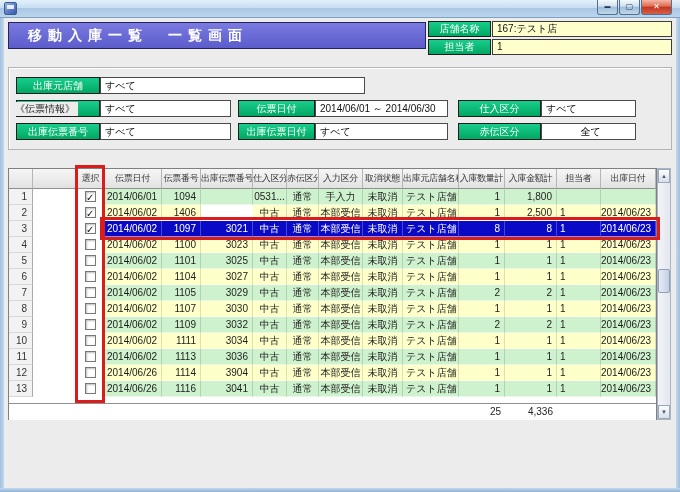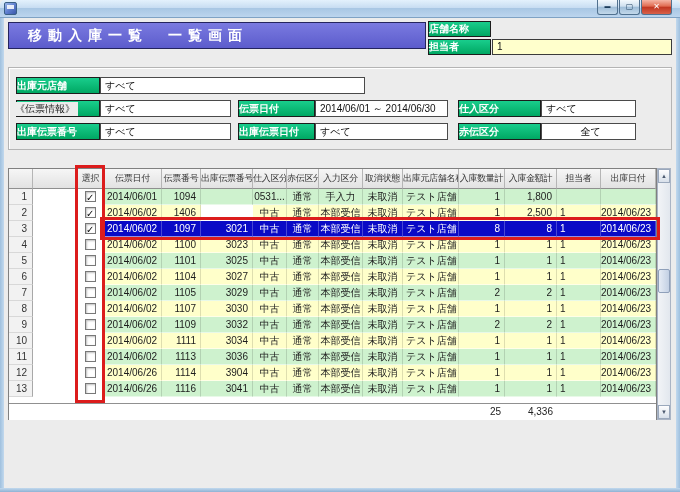--- a/index.html
+++ b/index.html
@@ -25,21 +25,21 @@
     background:linear-gradient(90deg,#9fc0de,#c2d9ee); z-index:15; }
   .frame-l { left:0; } .frame-r { right:0; background:linear-gradient(90deg,#c2d9ee,#9fc0de); }
   .frame-b { position:absolute; left:0; bottom:0; width:680px; height:4px;
     background:linear-gradient(#c2d9ee,#8fb2d4); z-index:15; }
 
   
   .banner { position:absolute; left:8px; top:22px; width:418px; height:27px;
     background:linear-gradient(#7a7ae0,#5c5ccc); border:1px solid #24245e;
     color:#fff; font-size:14px; font-weight:bold; letter-spacing:6px; line-height:25px; padding-left:19px; }
   .glabel { position:absolute; height:16px; background:linear-gradient(#19cd8c,#00a863); border:1px solid #1c1c1c;
-    color:#fff; font-size:10px; font-weight:bold; line-height:14px; }
+    color:#fff; font-size:10px; font-weight:normal; text-align:center; line-height:14px; }
   .yinput { position:absolute; height:16px; background:#ffffcc; border:1px solid #3c3c3c;
     font-size:10px; line-height:14px; padding-left:4px; color:#111; }
   .winput { position:absolute; height:17px; background:#ffffff; border:1px solid #4a4a4a;
     font-size:10px; line-height:15px; padding-left:4px; color:#111; }
 
   
   .gbox { position:absolute; left:8px; top:67px; width:664px; height:83px;
     border:1px solid #b4b4b4; box-shadow:inset 1px 1px 0 #fff; }
   .gbox-label { position:absolute; left:12px; top:60px; font-size:10px; color:#222; background:#ececec; padding:0 3px; z-index:2;margin-top:42px; }
 
@@ -106,20 +106,21 @@
     <div class="capbtn">▢</div>
     <div class="capbtn close">✕</div>
   </div>
   <div class="frame-l"></div>
   <div class="frame-r"></div>
   <div class="frame-b"></div>
 
   <div class="banner">移動入庫一覧　一覧画面</div>
 
   <div class="glabel" style="left:428px; top:21px; width:63px;">店舗名称</div>
+  <div class="yinput" style="left:492px; top:21px; width:180px;">167:テスト店</div>
   <div class="glabel" style="left:428px; top:39px; width:63px;">担当者</div>
   <div class="yinput" style="left:492px; top:39px; width:180px;">1</div>
 
   <div class="gbox"></div>
   <div class="gbox-label">《伝票情報》</div>
 
   <div class="glabel" style="left:16px; top:77px; width:84px; height:17px; line-height:15px;">出庫元店舗</div>
   <div class="winput" style="left:100px; top:77px; width:265px;">すべて</div>
 
   <div class="glabel" style="left:16px; top:100px; width:84px; height:17px; line-height:15px;">伝票番号</div>

